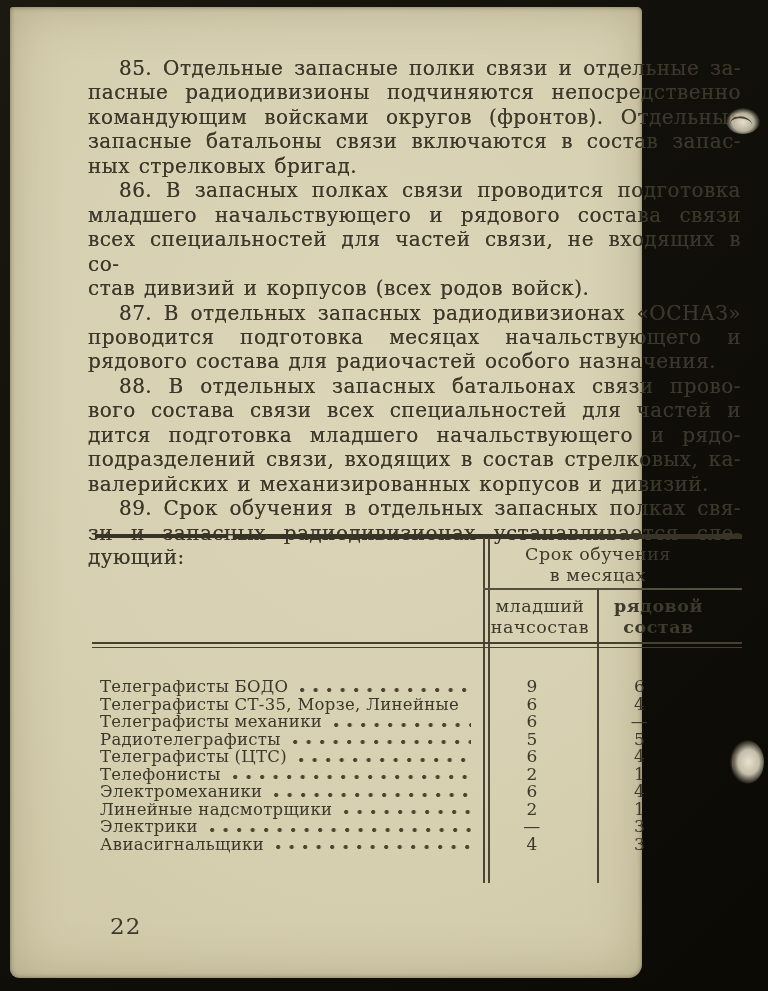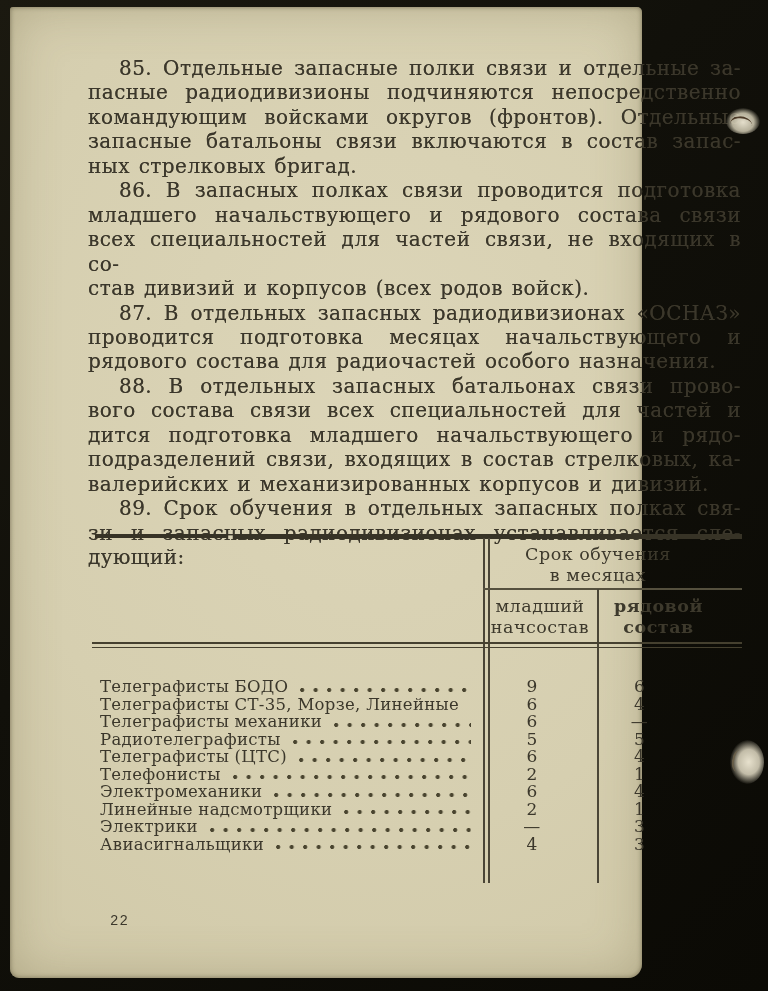--- a/index.html
+++ b/index.html
@@ -48,21 +48,21 @@
   .c-label .lbl{white-space:nowrap;}
   .c-label .dots{
     flex:1;align-self:flex-end;height:6px;margin:0 4px 3px 12px;
     background-image:radial-gradient(circle at 2.2px 3px,#49442f 1.7px,rgba(0,0,0,0) 2.4px);
     background-size:13.5px 6px;background-repeat:repeat-x;
   }
   .c-num{text-align:center;font-size:17px;}
   .c-num.j{width:114px;}
   .c-num.r{width:101px;}
   
-  .page-num{position:absolute;left:100px;top:906px;font-size:14px;letter-spacing:1px;color:#3c382c;font-family:Liberation Mono, monospace;}
+  .page-num{position:absolute;left:100px;top:906px;font-size:23px;letter-spacing:1px;color:#3c382c;}
   .tear{
     position:absolute;left:716px;top:101px;width:34px;height:26px;border-radius:50%;
     background:radial-gradient(ellipse at 50% 55%, #e4decb 0%, rgba(222,215,190,.8) 45%, rgba(0,0,0,0) 72%);
   }
   .tear::after{
     content:"";position:absolute;left:4px;top:8px;width:22px;height:9px;
     border-top:2.6px solid #4c3a28;border-radius:60% 100% 0 0/100% 160% 0 0;
     transform:rotate(-6deg);
   }
   .blemish{

